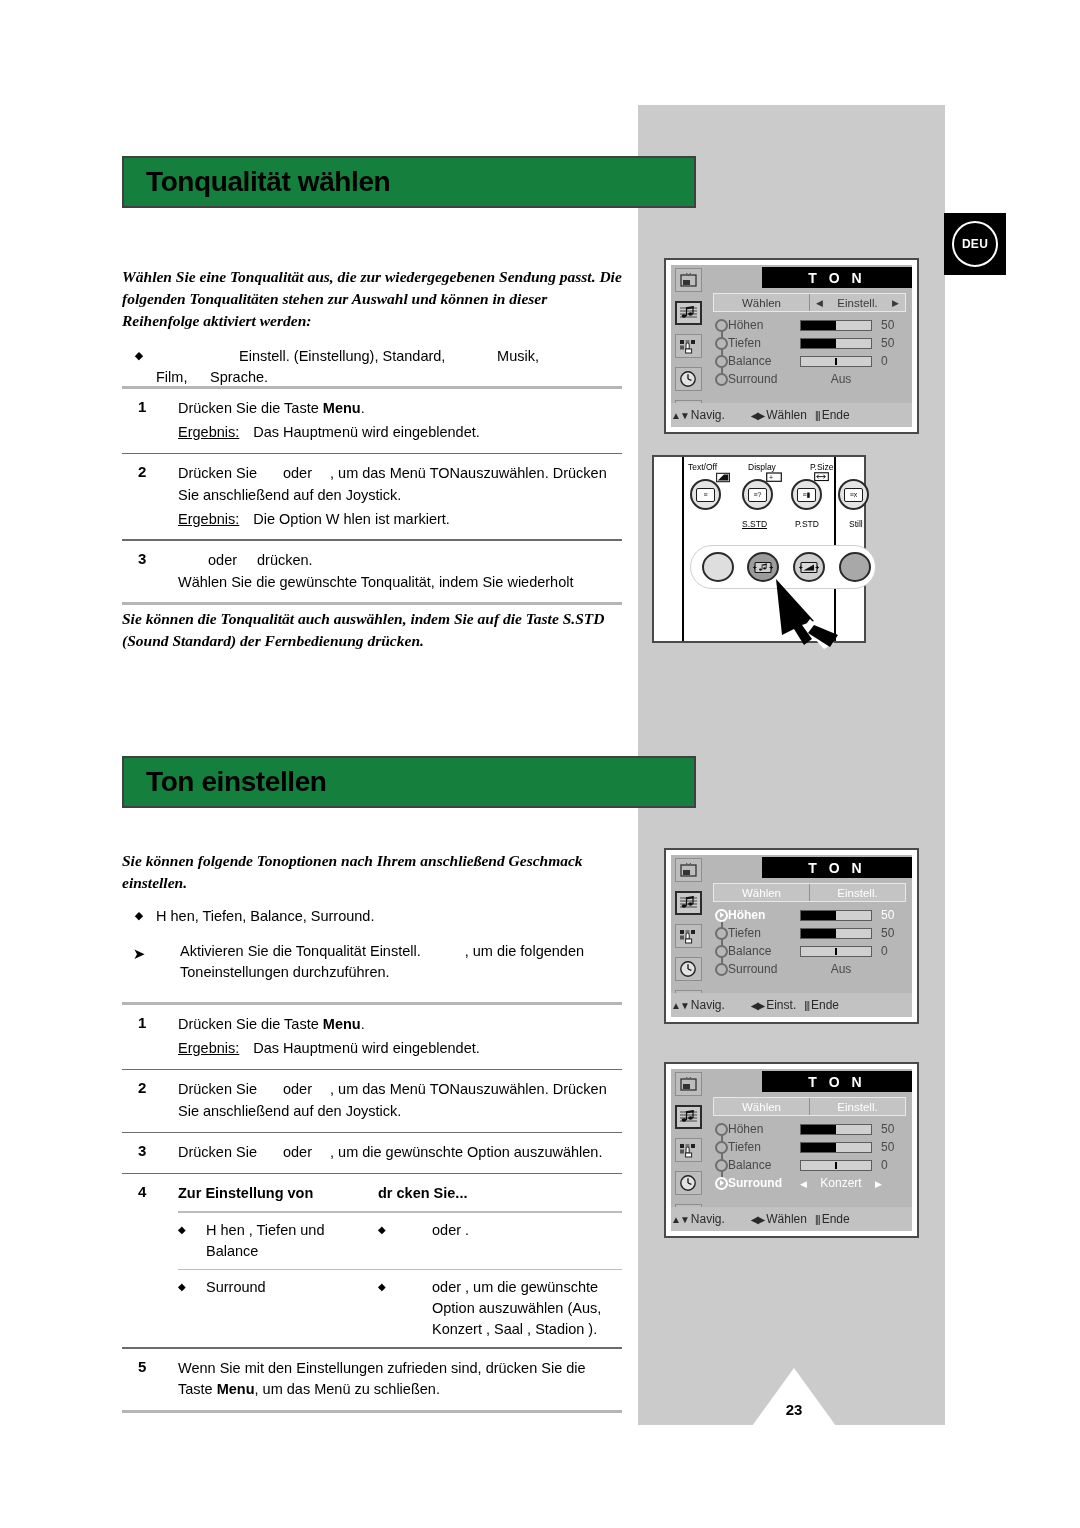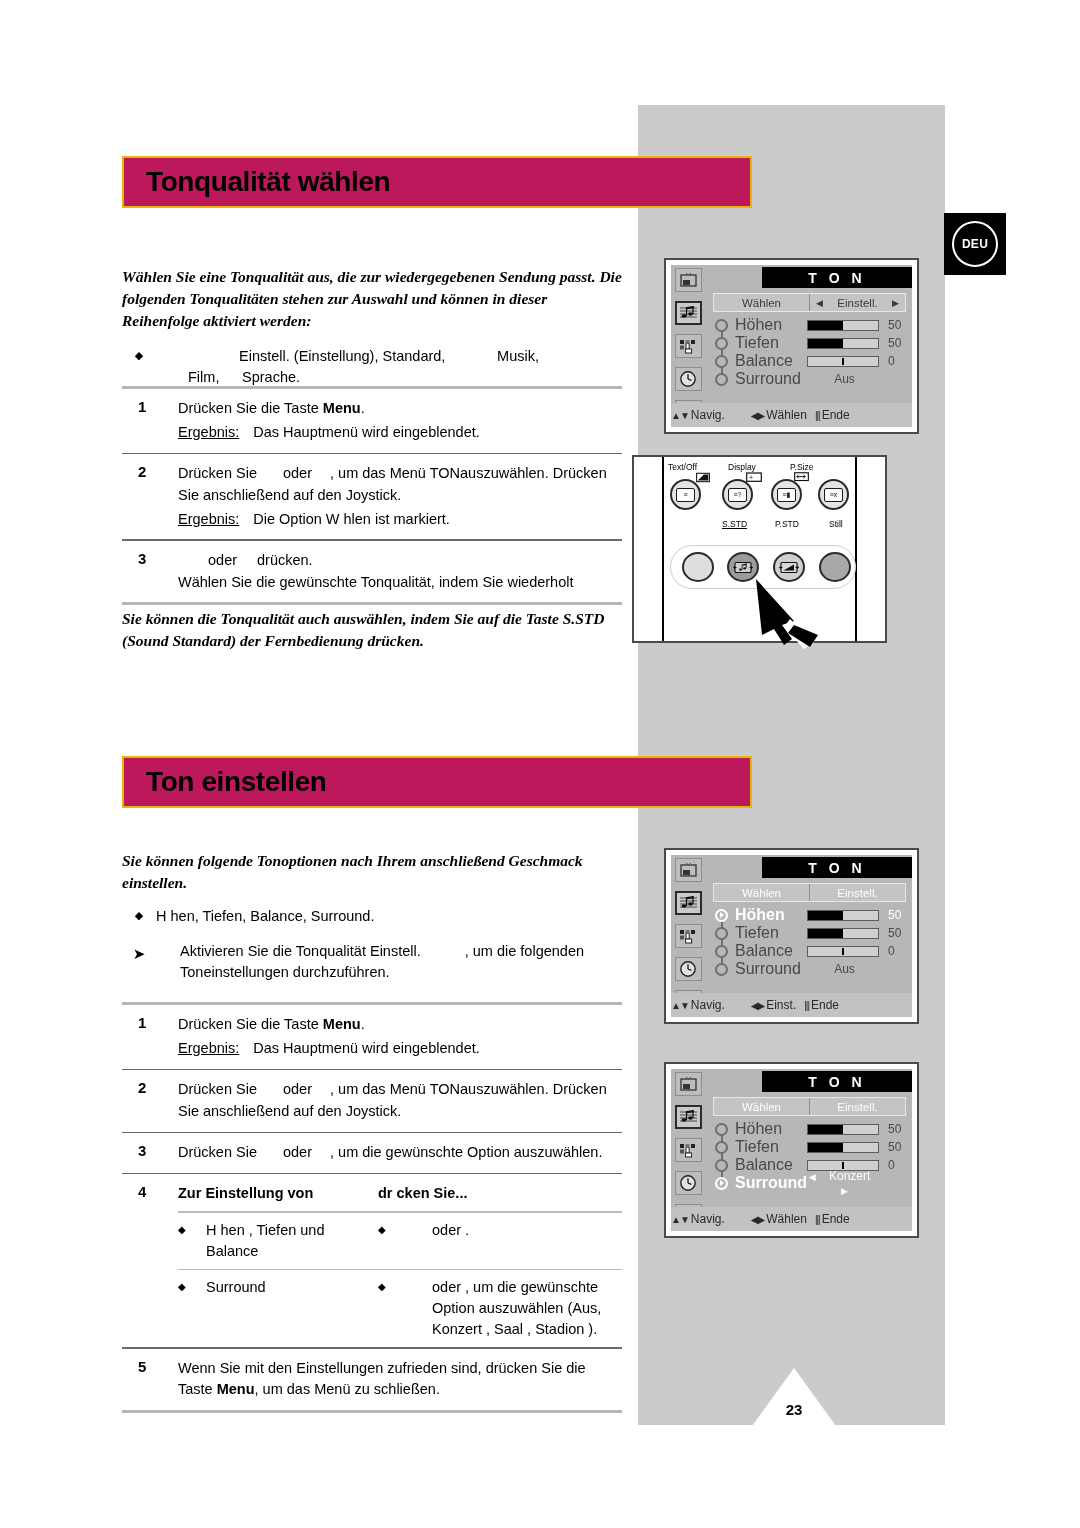--- a/index.html
+++ b/index.html
@@ -25,22 +25,22 @@
     background:#000;display:flex;align-items:center;justify-content:center;
   }
   .deu-circle{
     width:42px;height:42px;border:2px solid #fff;border-radius:50%;
     display:flex;align-items:center;justify-content:center;
     color:#fff;font-size:12px;font-weight:bold;letter-spacing:.3px;
   }
 
   
   .title-box{
-    position:absolute;left:122px;width:630px;height:52px;
-    background:#be185d;border:2px solid #eab308;box-sizing:border-box;
+    position:absolute;left:122px;width:574px;height:52px;
+    background:#15803d;border:2px solid #404040;box-sizing:border-box;
     display:flex;align-items:center;
   }
   .title-box .txt{
     font-size:28px;font-weight:bold;color:#000;padding-left:22px;
     letter-spacing:-.4px;
   }
   #title1{top:156px;}
   #title2{top:756px;}
 
   
@@ -121,21 +121,21 @@
   .orow .knob{
     width:13px;height:13px;border:2px solid #6e6e6e;border-radius:50%;
     box-sizing:border-box;background:#b7b7b7;flex:none;position:relative;z-index:2;
   }
   .orow.act .knob{border-color:#ffffff;background:#b7b7b7;}
   .orow.act .knob:after{
     content:"";position:absolute;left:50%;top:50%;transform:translate(-50%,-50%);
     width:0;height:0;border-left:4px solid #fff;border-top:3px solid transparent;
     border-bottom:3px solid transparent;
   }
-  .orow .lbl{margin-left:7px;font-size:16px;color:#494949;width:72px;flex:none;}
+  .orow .lbl{font-size:12px;color:#494949;width:72px;flex:none;}
   .orow.act .lbl{color:#ffffff;font-weight:bold;}
   .bar{
     width:72px;height:11px;border:1px solid #5d5d5d;background:#d0d0d0;
     box-sizing:border-box;position:relative;flex:none;
   }
   .bar .fill{position:absolute;left:0;top:0;bottom:0;background:#000;}
   .bar .tick{position:absolute;top:1px;bottom:1px;width:2px;background:#000;}
   .val{margin-left:9px;font-size:12px;color:#4a4a4a;}
   .orow.act .val{color:#fff;}
   .txtval{flex:1;text-align:center;font-size:12px;color:#4a4a4a;margin-right:26px;}
@@ -147,21 +147,21 @@
     position:absolute;left:0;right:0;bottom:0;height:24px;background:#c2c2c2;
     display:flex;align-items:center;font-size:12px;color:#2a2a2a;
   }
   .osd-foot .f1{margin-left:18px;}
   .osd-foot .f2{margin-left:26px;}
   .osd-foot .f3{margin-left:8px;}
   .gl{font-size:10px;letter-spacing:-1px;}
 
   
   .remote-box{
-    position:absolute;left:632px;top:455px;width:255px;height:188px;
+    position:absolute;left:652px;top:455px;width:214px;height:188px;
     background:#fff;border:2px solid #4a4a4a;box-sizing:border-box;
   }
   .rem-edge-l{position:absolute;left:28px;top:0;bottom:0;width:2px;background:#000;}
   .rem-edge-r{position:absolute;right:28px;top:0;bottom:0;width:2px;background:#000;}
   .rlabels{position:absolute;top:5px;left:34px;width:190px;height:14px;}
   .rlabels span{position:absolute;font-size:8.5px;color:#000;white-space:nowrap;}
   .rbtn{
     position:absolute;width:31px;height:31px;border-radius:50%;
     border:2px solid #2a2a2a;background:#e4e4e4;box-sizing:border-box;
     display:flex;align-items:center;justify-content:center;
@@ -213,21 +213,21 @@
   <div class="col" style="top:258px;">
     <div class="lead">Wählen Sie eine Tonqualität aus, die zur wiedergegebenen Sendung passt. Die folgenden Tonqualitäten stehen zur Auswahl und können in dieser Reihenfolge aktiviert werden:</div>
 
     <div class="bullet-row" style="margin-top:14px;">
       <div class="bul">◆</div>
       <div class="btxt">
         <div style="display:flex;justify-content:center;">
           <span style="width:258px;">Einstell. (Einstellung), Standard,</span>
           <span>Musik,</span>
         </div>
-        <div style="display:flex;margin-left:32px;">
+        <div style="display:flex;">
           <span style="width:54px;">Film,</span>
           <span>Sprache.</span>
         </div>
       </div>
     </div>
   </div>
 
   <div class="steps" style="top:386px;">
     <div class="rule-thick"></div>
 

